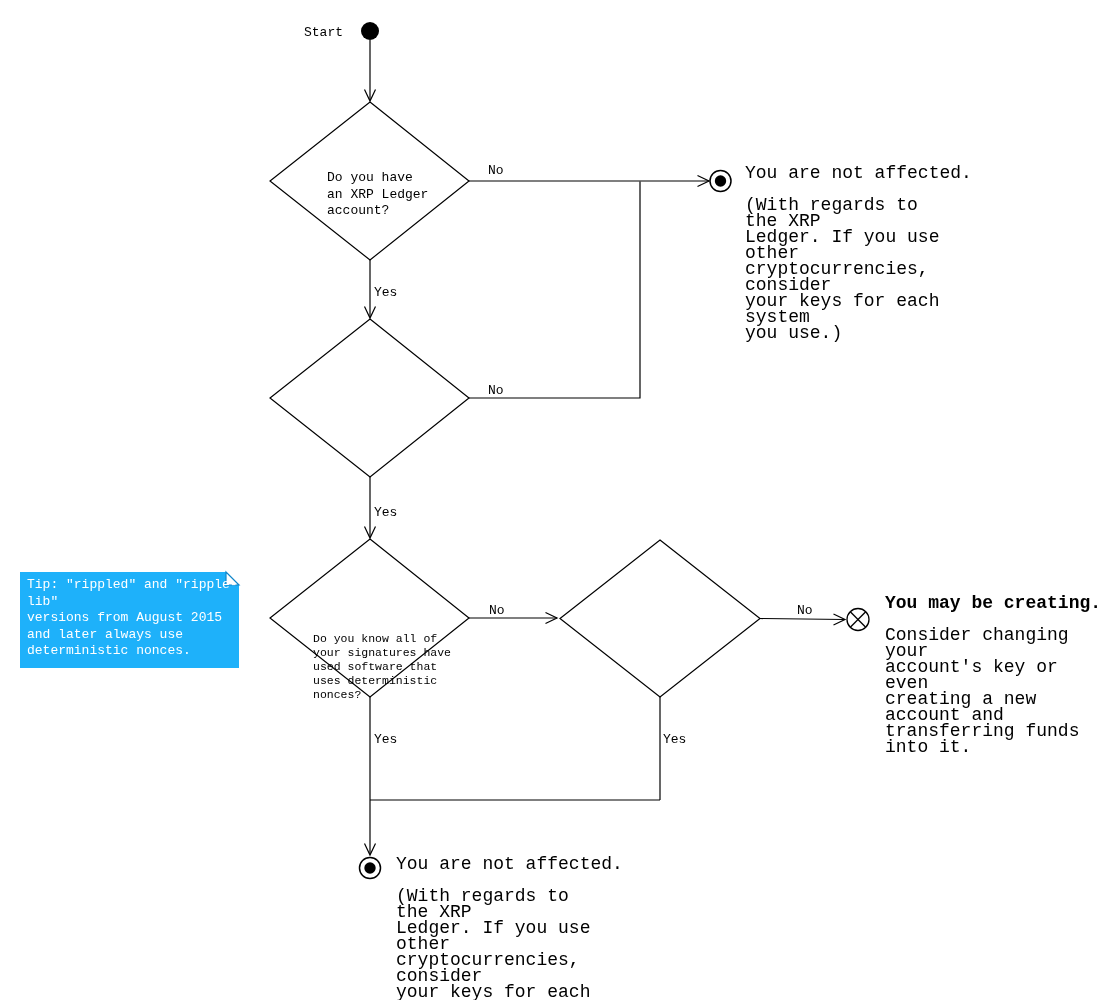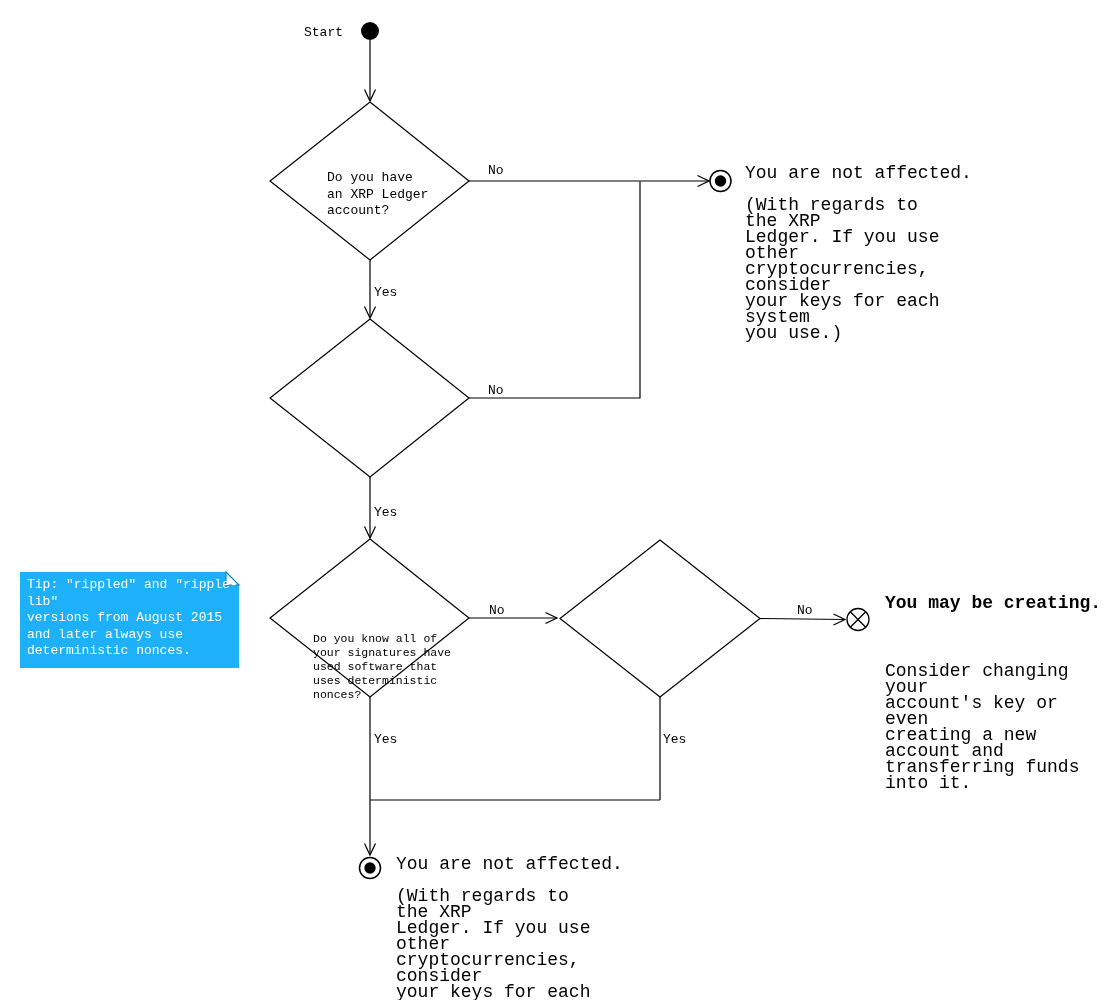--- a/index.html
+++ b/index.html
@@ -131,21 +131,21 @@
     <div class="txt outcome-title" style="left:745px; top:165px;">You are not affected.</div>
     <div class="txt outcome-note" style="left:745px; top:197px; width:200px;">(With regards to the XRP
 Ledger. If you use other
 cryptocurrencies, consider
 your keys for each system
 you use.)</div>
   </div>
 
   <div>
     <div class="txt outcome-title bold" style="left:885px; top:595px;">You may be creating.</div>
-    <div class="txt outcome-note" style="left:885px; top:663px; width:210px;">Consider changing your
+    <div class="txt outcome-note" style="left:885px; top:627px; width:210px;">Consider changing your
 account's key or even
 creating a new account and
 transferring funds into it.</div>
   </div>
 
   <div>
     <div class="txt outcome-title" style="left:396px; top:856px;">You are not affected.</div>
     <div class="txt outcome-note" style="left:396px; top:888px; width:200px;">(With regards to the XRP
 Ledger. If you use other
 cryptocurrencies, consider

